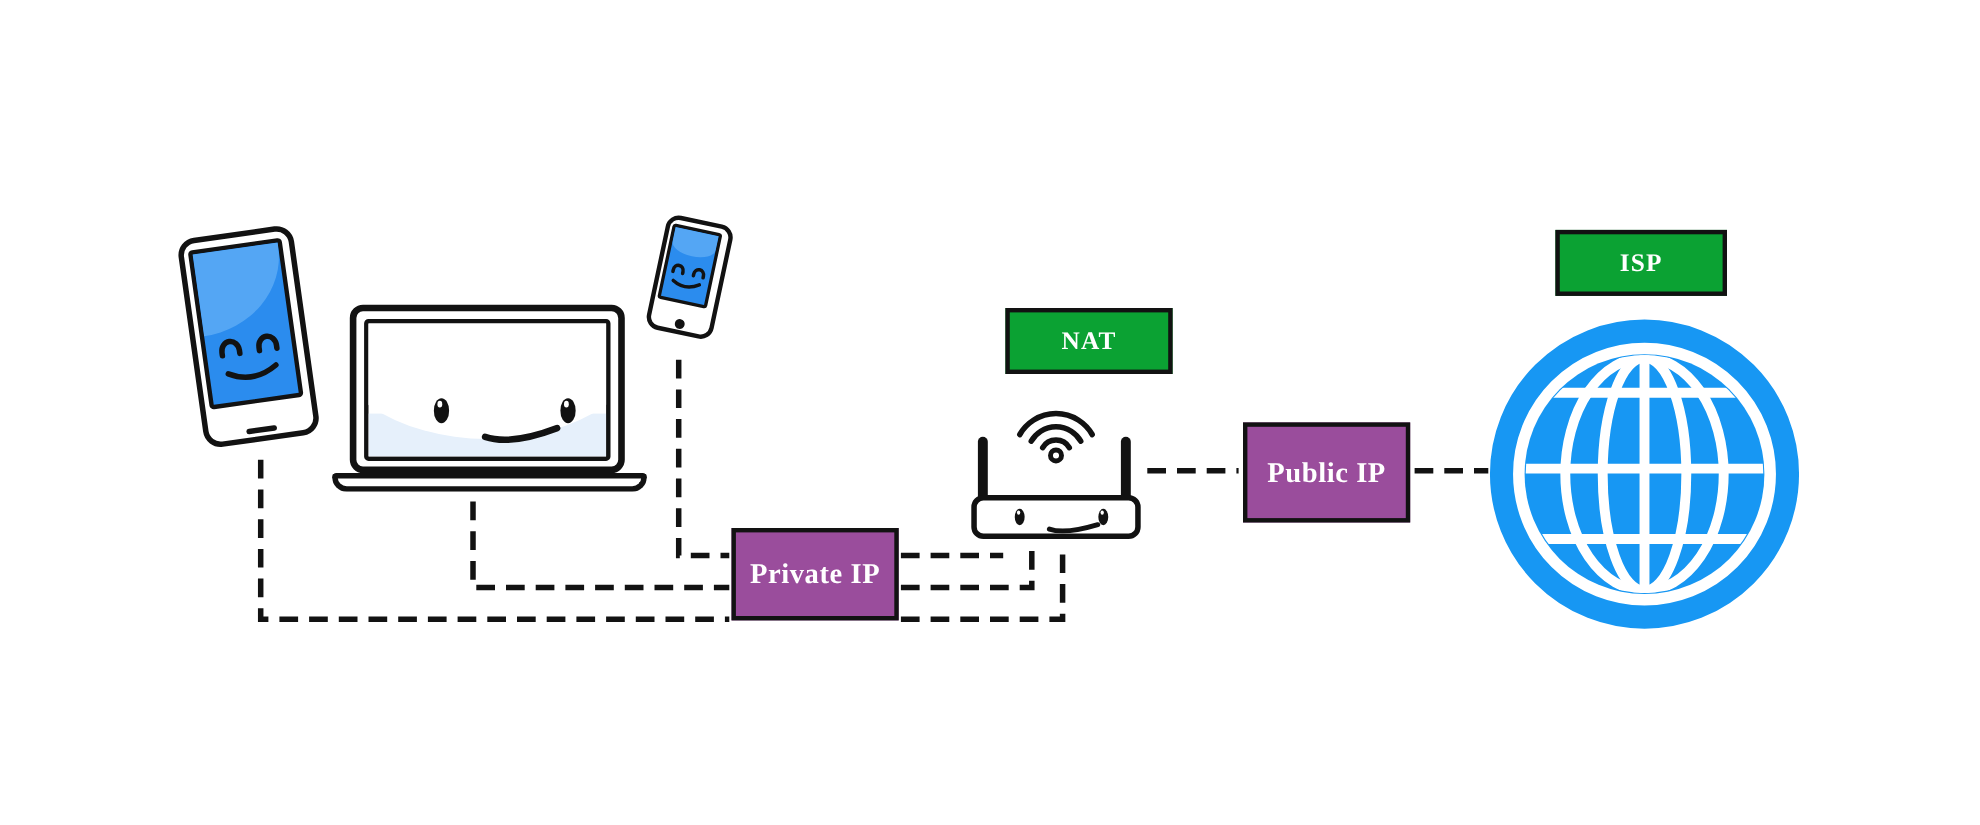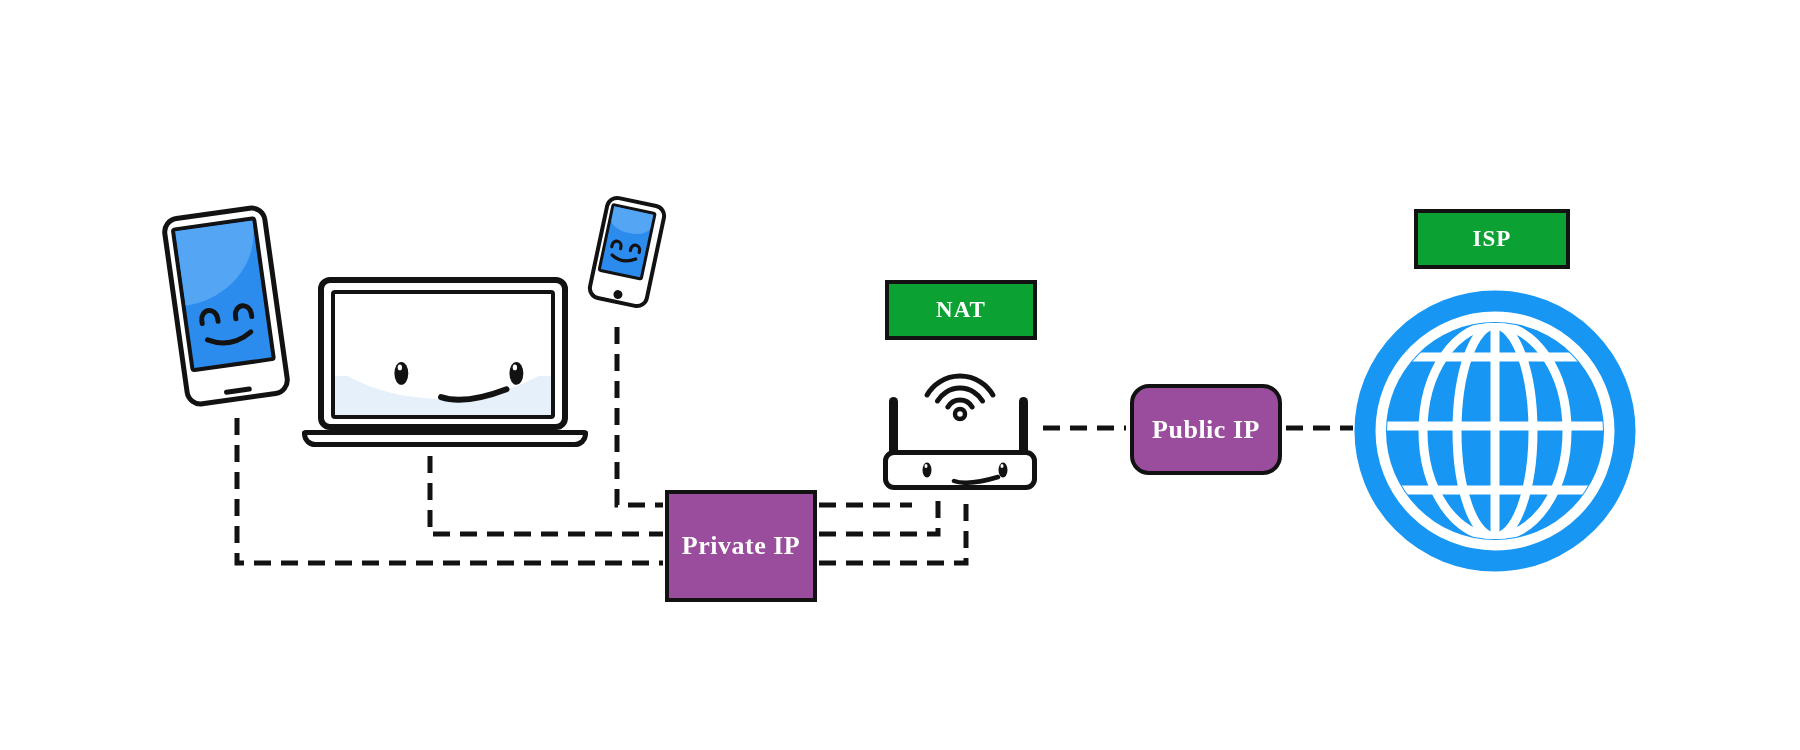--- a/index.html
+++ b/index.html
@@ -23,24 +23,24 @@
   .connector{stroke:var(--c-ink);stroke-width:5;fill:none;stroke-dasharray:17 10;}
 
   
   .label-box{
     position:absolute;display:flex;align-items:center;justify-content:center;
     border:4px solid var(--c-ink);color:var(--c-label-text);
     font-weight:700;letter-spacing:1px;font-family:Liberation Serif, serif;
   }
   .label-green{background:var(--c-green);font-size:23px;}
   .label-purple{background:var(--c-purple);font-size:26px;letter-spacing:.5px;}
-  .box-nat{left:885px;top:280px;width:152px;height:60px;}
+  .box-nat{left:914px;top:280px;width:152px;height:60px;}
   .box-isp{left:1414px;top:209px;width:156px;height:60px;}
-  .box-public{left:1130px;top:384px;width:152px;height:91px;border-radius:19px;}
-  .box-private{left:665px;top:490px;width:152px;height:112px;justify-content:center;}
+  .box-public{left:1130px;top:384px;width:152px;height:91px;}
+  .box-private{left:665px;top:480px;width:152px;height:84px;justify-content:center;}
 
   
   .tablet{position:absolute;left:173px;top:210px;width:106px;height:192px;
     transform:rotate(-8deg);}
   .tablet-body{position:absolute;inset:0;background:#fff;border:5px solid var(--c-ink);border-radius:16px;}
   .tablet-screen{position:absolute;left:9px;top:11px;width:86px;height:146px;
     border:4px solid var(--c-ink);border-radius:4px;background:var(--c-screen);overflow:hidden;}
   .screen-light{position:absolute;left:0;top:0;width:100%;height:54%;
     background:var(--c-screen-light);border-bottom-right-radius:100% 95%;}
   .tablet-bar{position:absolute;left:50%;bottom:8px;width:28px;height:5px;

